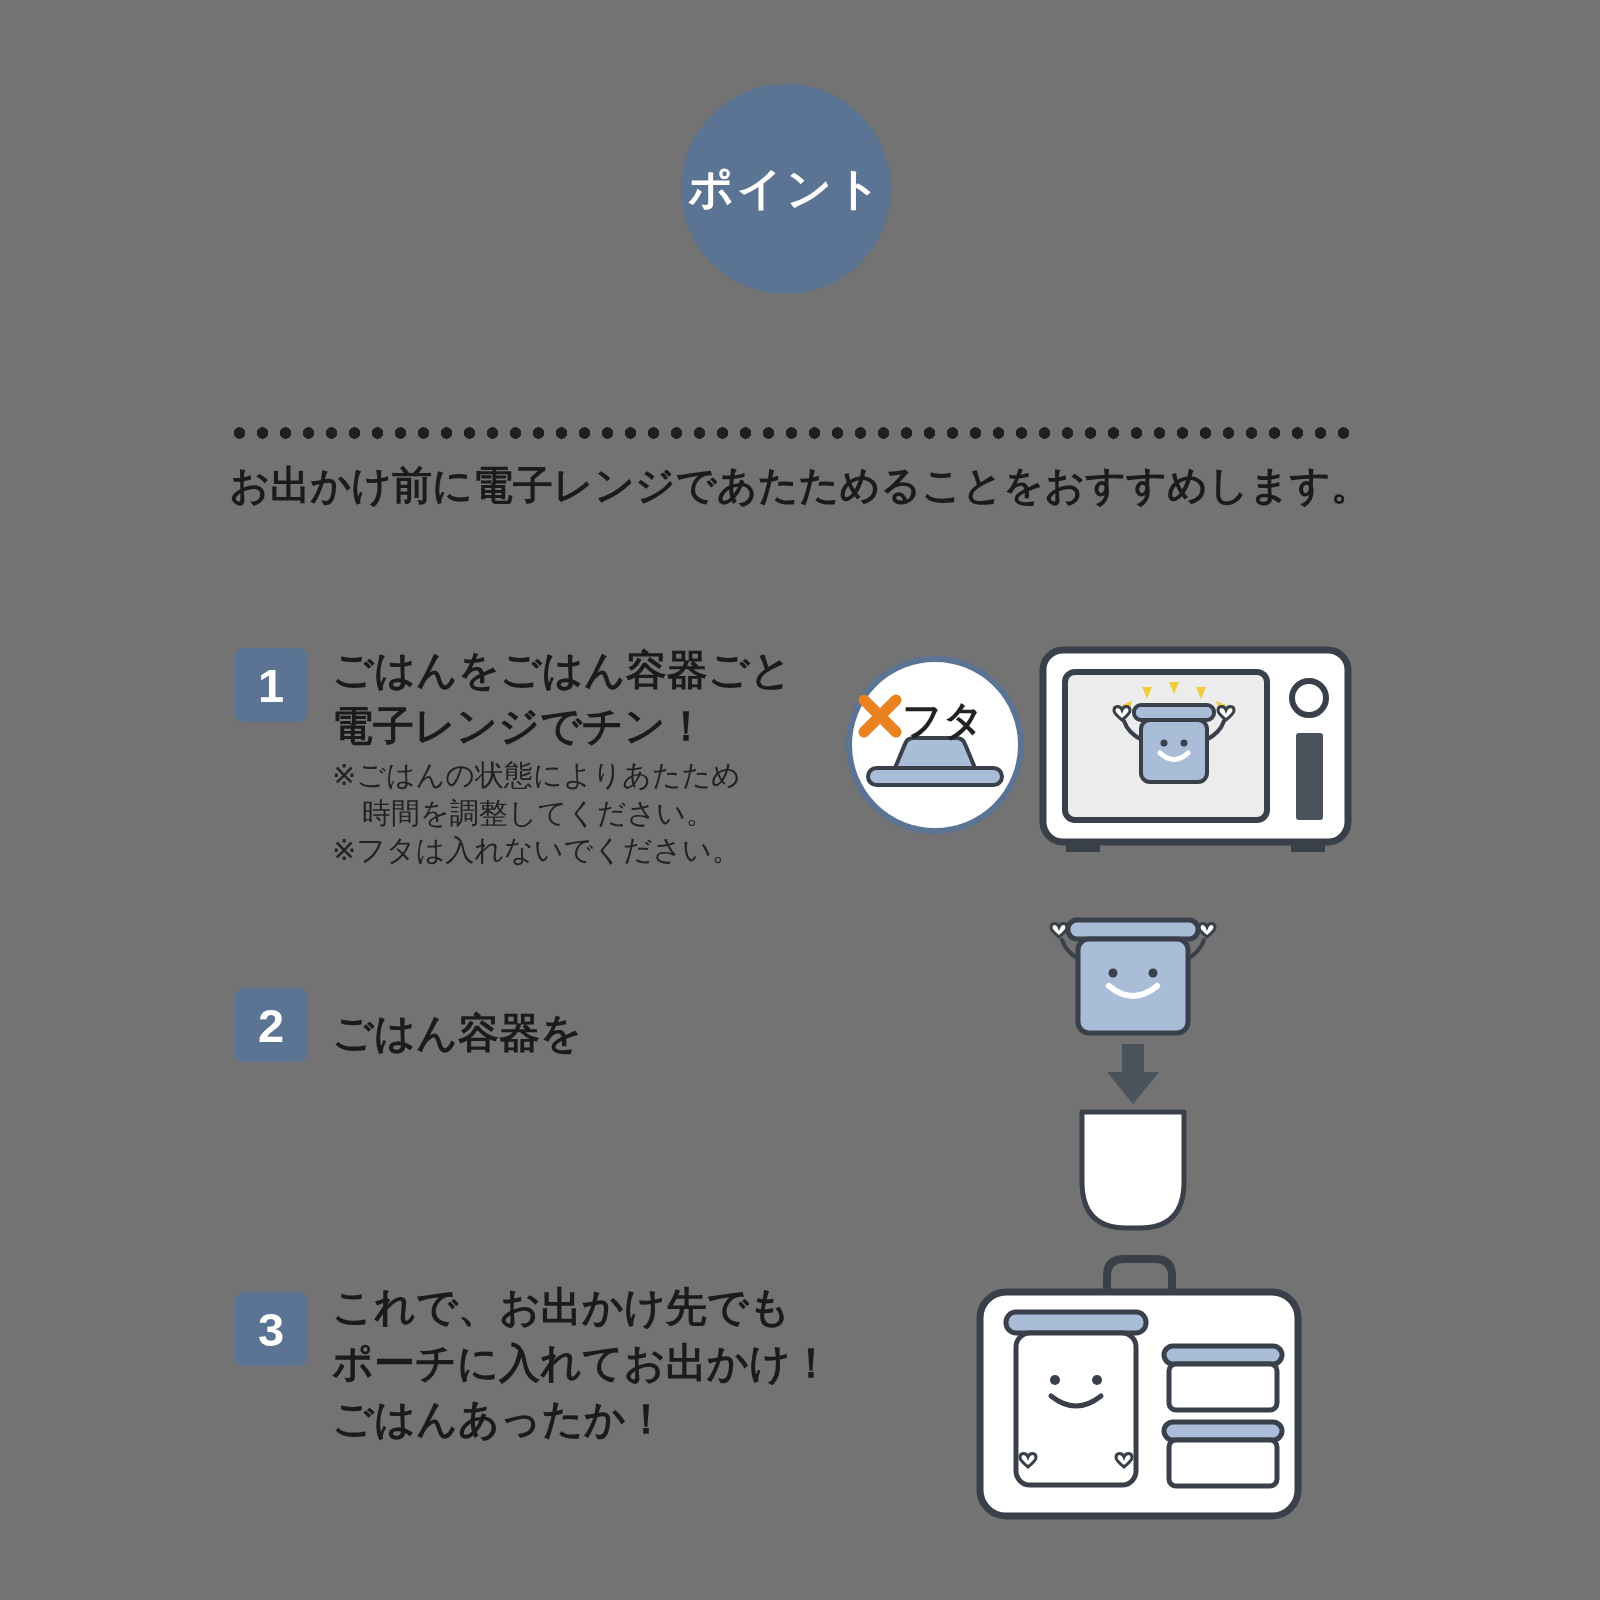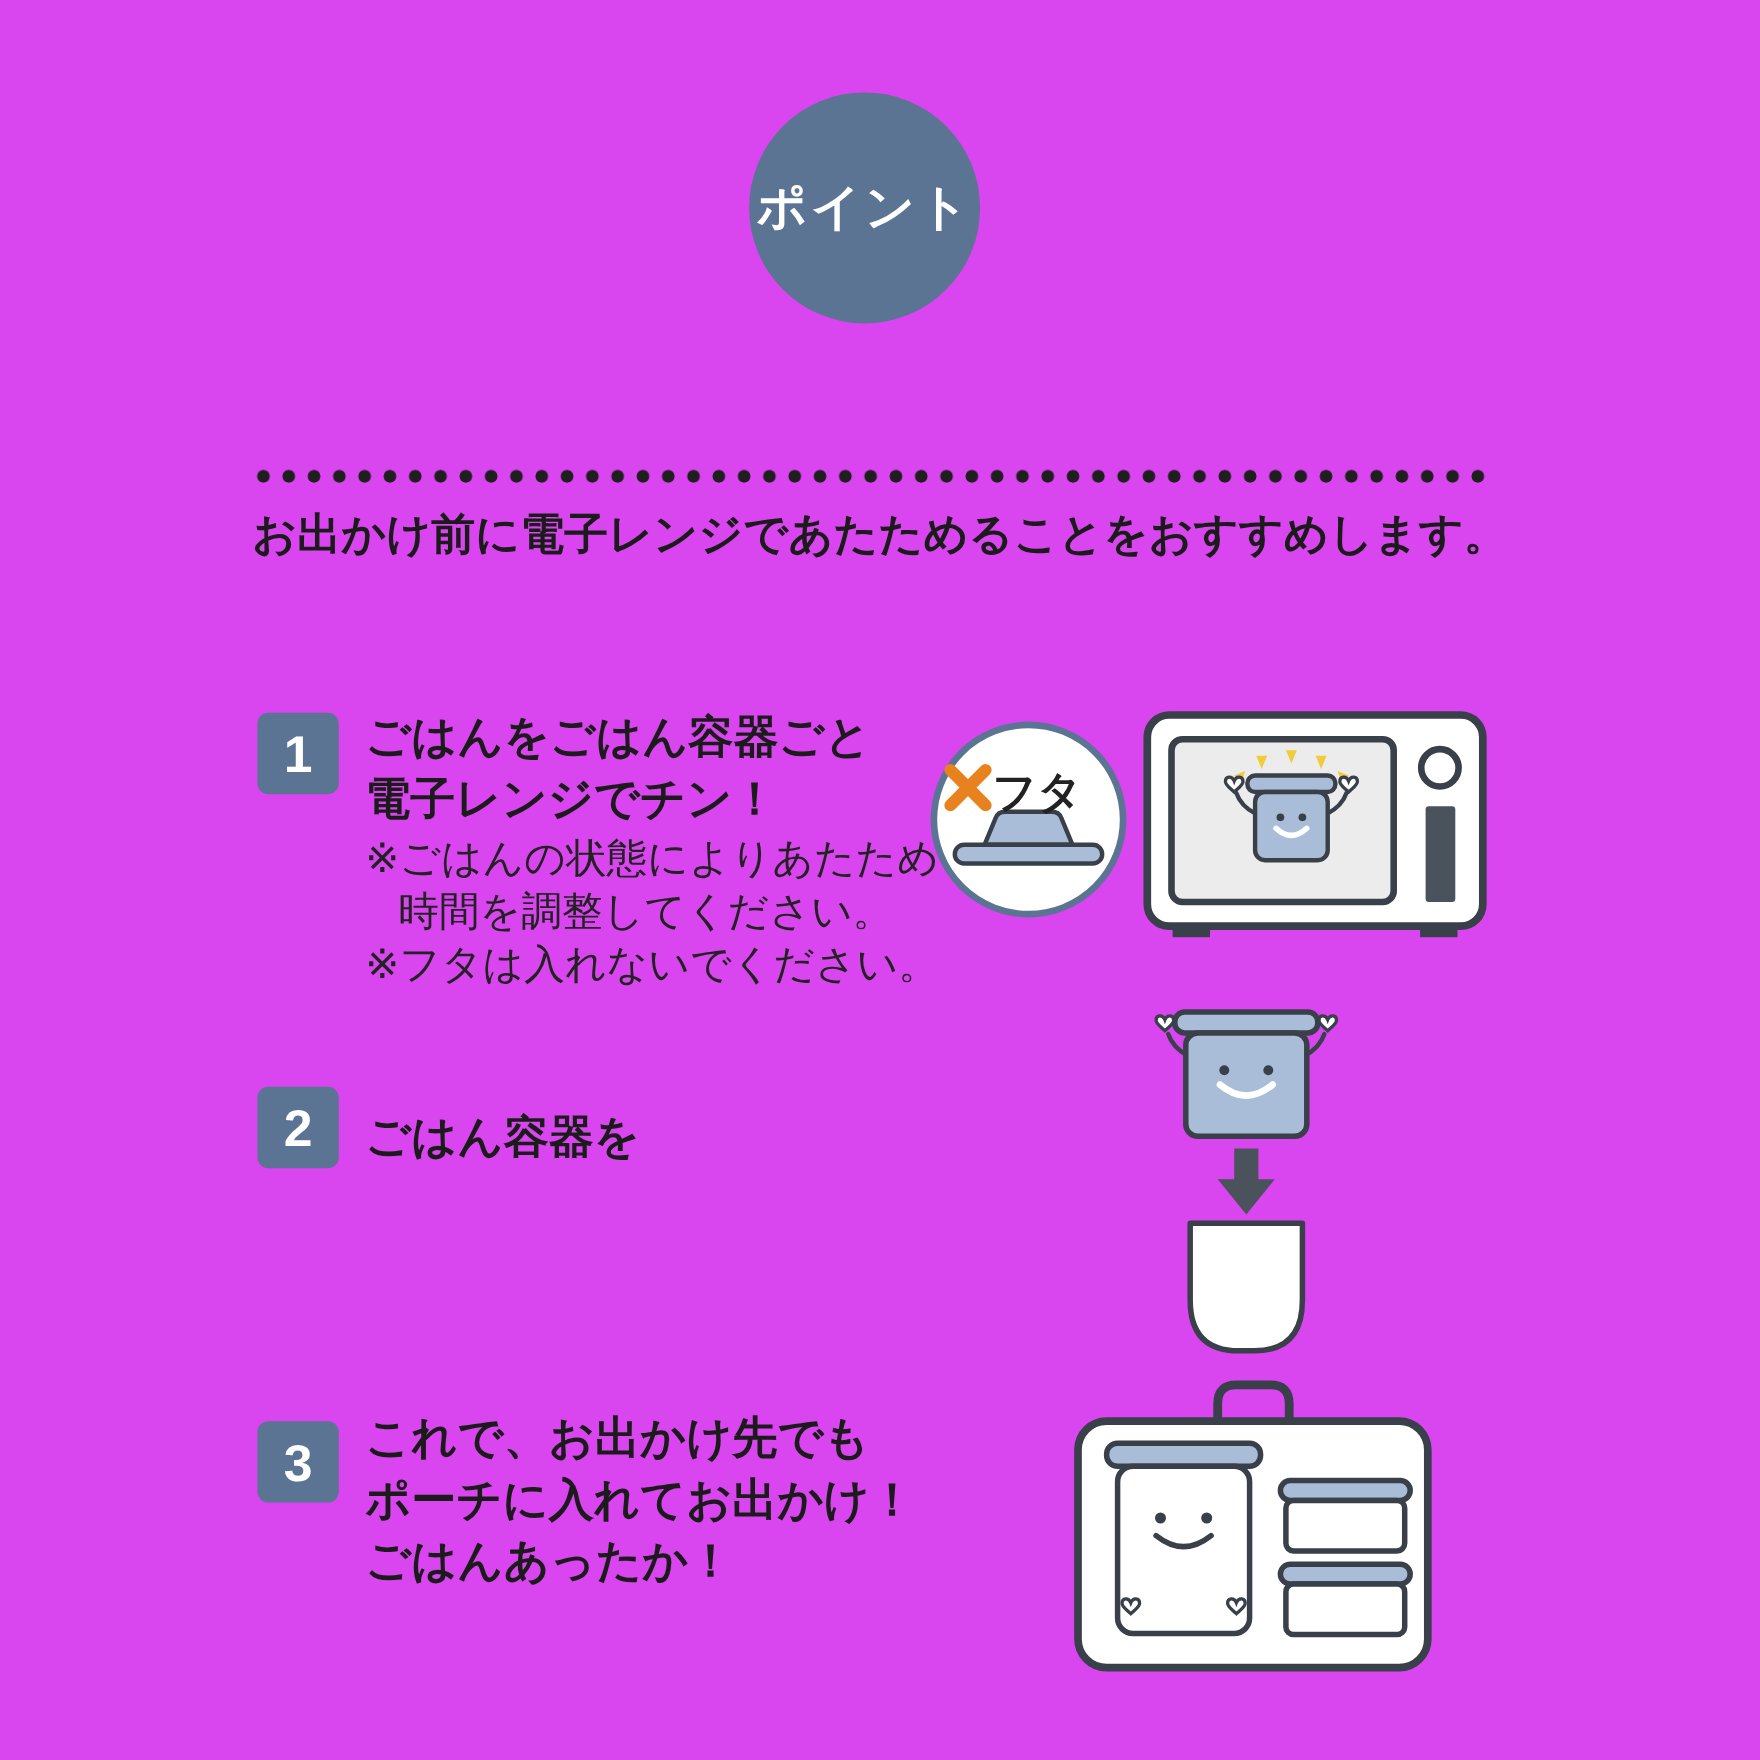--- a/index.html
+++ b/index.html
@@ -1,18 +1,18 @@
 <!DOCTYPE html>
 <html><head>
 <meta charset="utf-8">
 <style>
   * { margin:0; padding:0; box-sizing:border-box; }
   html,body { background:#fff; }
   body { font-family:"Liberation Sans","DejaVu Sans",sans-serif; }
-  .canvas { position:relative; width:1600px; height:1600px; background:#d946ef; overflow:hidden; }
+  .canvas { position:relative; width:1600px; height:1600px; background:#737373; overflow:hidden; }
 
   .badge {
     position:absolute; left:681px; top:84px; width:210px; height:210px;
     border-radius:50%; background:#5b7493;
     display:flex; align-items:center; justify-content:center;
   }
   .badge-label { color:#fff; font-size:45px; font-weight:bold; letter-spacing:3px; }
 
   .heading {
     position:absolute; top:336px; left:0; width:100%;
@@ -29,21 +29,21 @@
     position:absolute; top:458px; left:0; width:100%;
     text-align:center; font-size:40px; font-weight:600; color:#1b1b1b;
   }
 
   .step-num {
     position:absolute; width:74px; height:74px; background:#5b7493; border-radius:10px;
     color:#fff; display:flex; align-items:center; justify-content:center;
     font-size:47px; font-weight:bold;
   }
   .step-title { position:absolute; font-size:41px; font-weight:bold; color:#1b1b1b; line-height:1.36; }
-  .step-notes { position:absolute; font-size:37px; font-weight:500; color:#222; line-height:1.3; }
+  .step-notes { position:absolute; font-size:29px; font-weight:500; color:#222; line-height:1.3; }
   .step-notes .indent { padding-left:30px; }
 
   .illus { position:absolute; }
 </style>
 </head>
 <body>
 
 <div class="canvas">
 
   <div class="badge">

